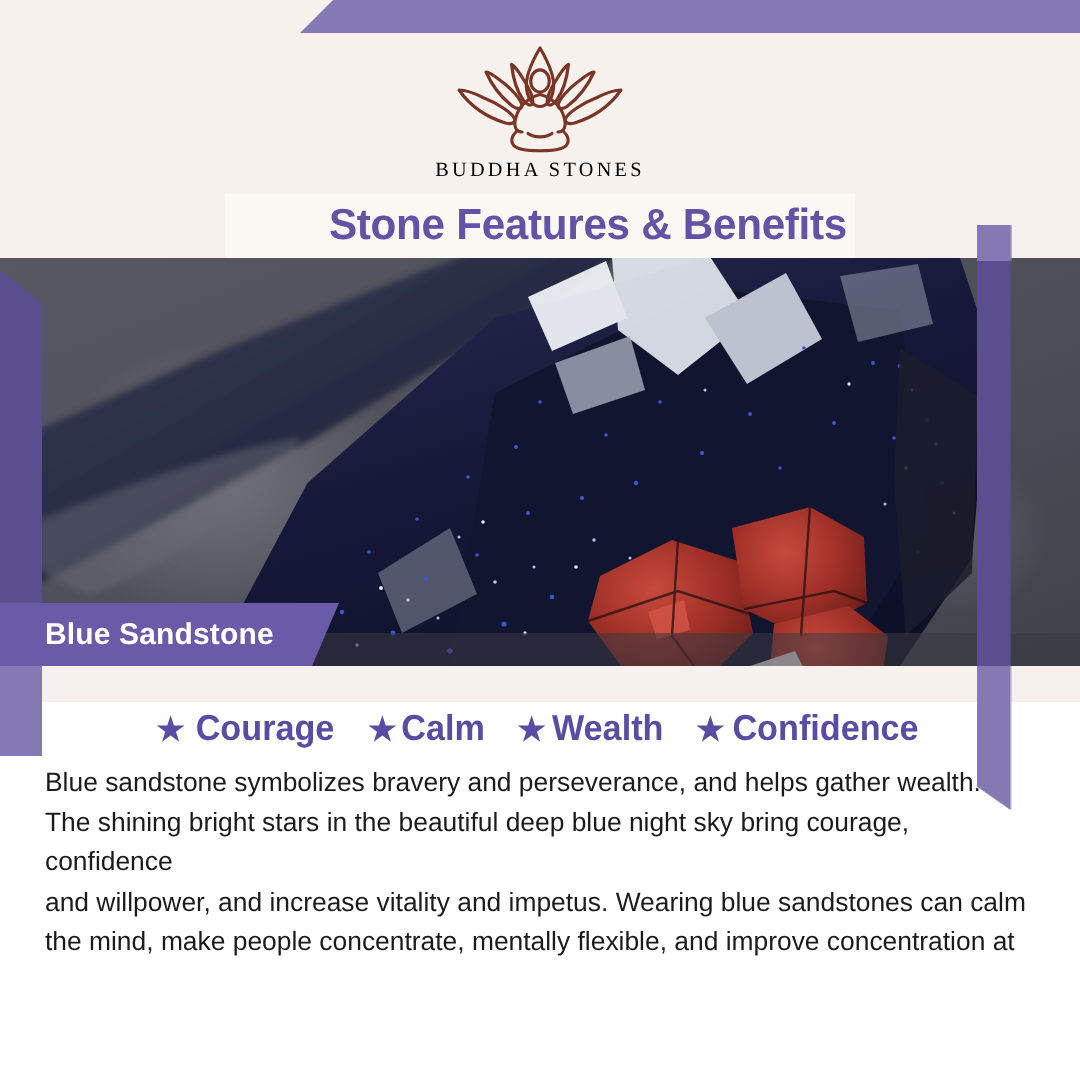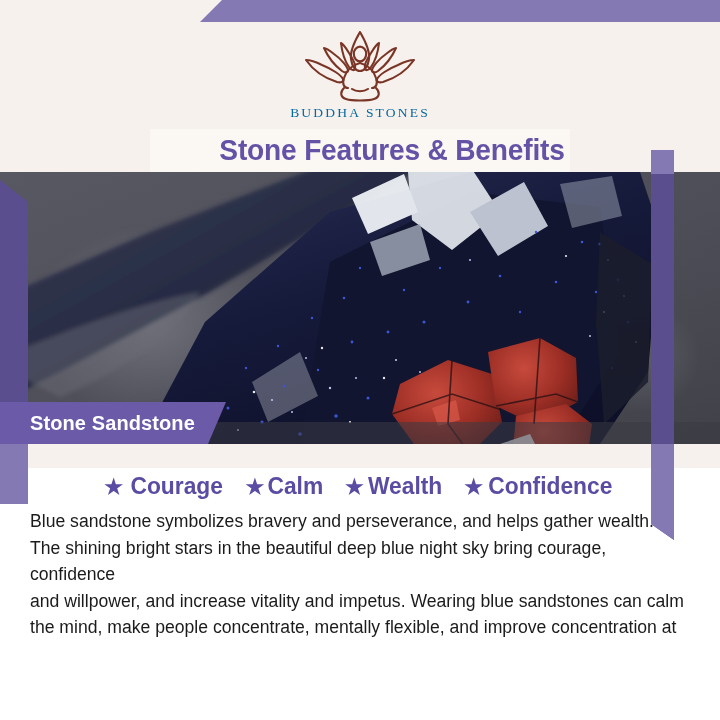--- a/index.html
+++ b/index.html
@@ -26,21 +26,21 @@
   .header-inner{
     position:absolute; left:0; top:22px; width:720px; height:150px;
     display:flex; flex-direction:column; align-items:center;
   }
   
   .logo-wrap{ margin-top:4px; width:160px; height:78px; display:flex; justify-content:center; }
   .logo-wrap svg{ display:block; }
   .brand{
     margin-top:1px;
     font-family:"Liberation Serif", serif;
-    font-size:13.5px; letter-spacing:2.2px; color:#0369a1; font-weight:400;
+    font-size:13.5px; letter-spacing:2.2px; color:#000000; font-weight:400;
   }
   
   .title-plaque{
     position:absolute; left:150px; top:129px; width:420px; height:43px;
     background:#fbf7f3;
     display:flex; align-items:center; justify-content:flex-end;
   }
   .title-text{
     font-family:"Liberation Sans Narrow","Liberation Sans",sans-serif;
     font-weight:bold; font-size:29px; color:#6352a6;
@@ -314,21 +314,21 @@
     </svg>
   </div>
 
   <div class="rail-left"></div>
   <div class="rail-left-low"></div>
   <div class="rail-right"></div>
   <div class="rail-right-top"></div>
   <div class="rail-right-low"></div>
 
   <div class="stone-banner">
-    <span class="stone-banner-label">Stone Sandstone</span>
+    <span class="stone-banner-label">Blue Sandstone</span>
   </div>
 
   <div class="sep-band"></div>
 
   <div class="features">
     <div class="feature">
       <span class="star">★</span>
       <span class="feature-label">Courage</span>
     </div>
     <div class="feature gap">

